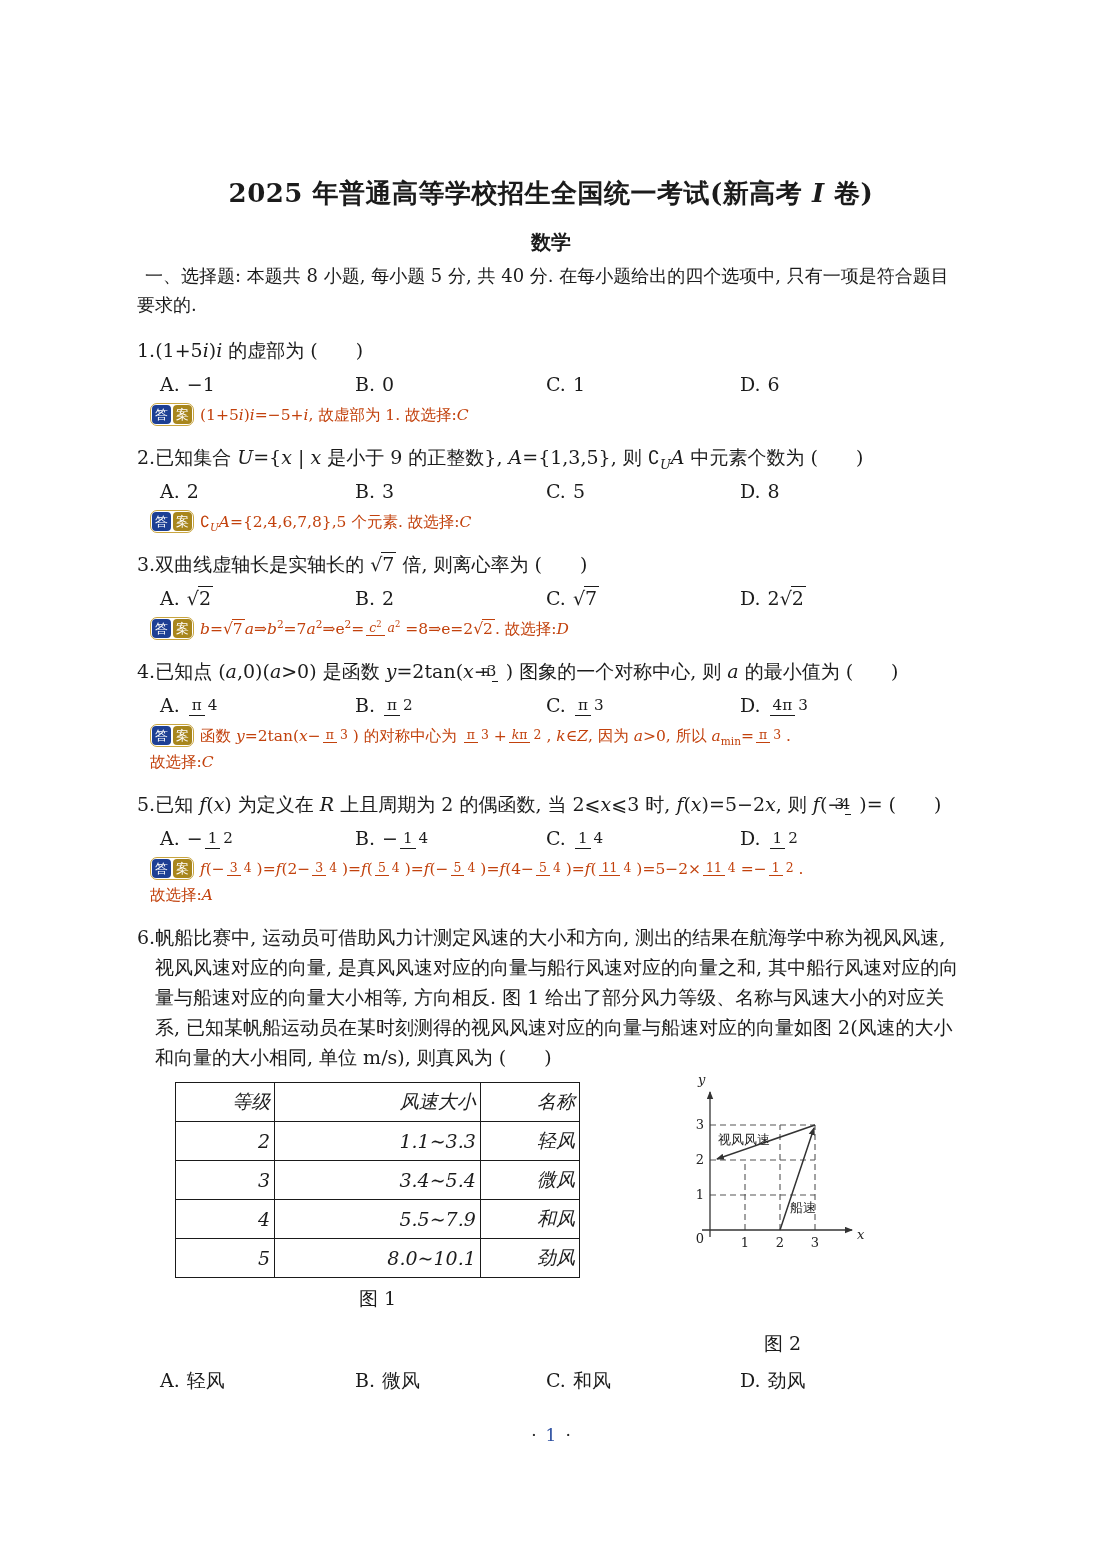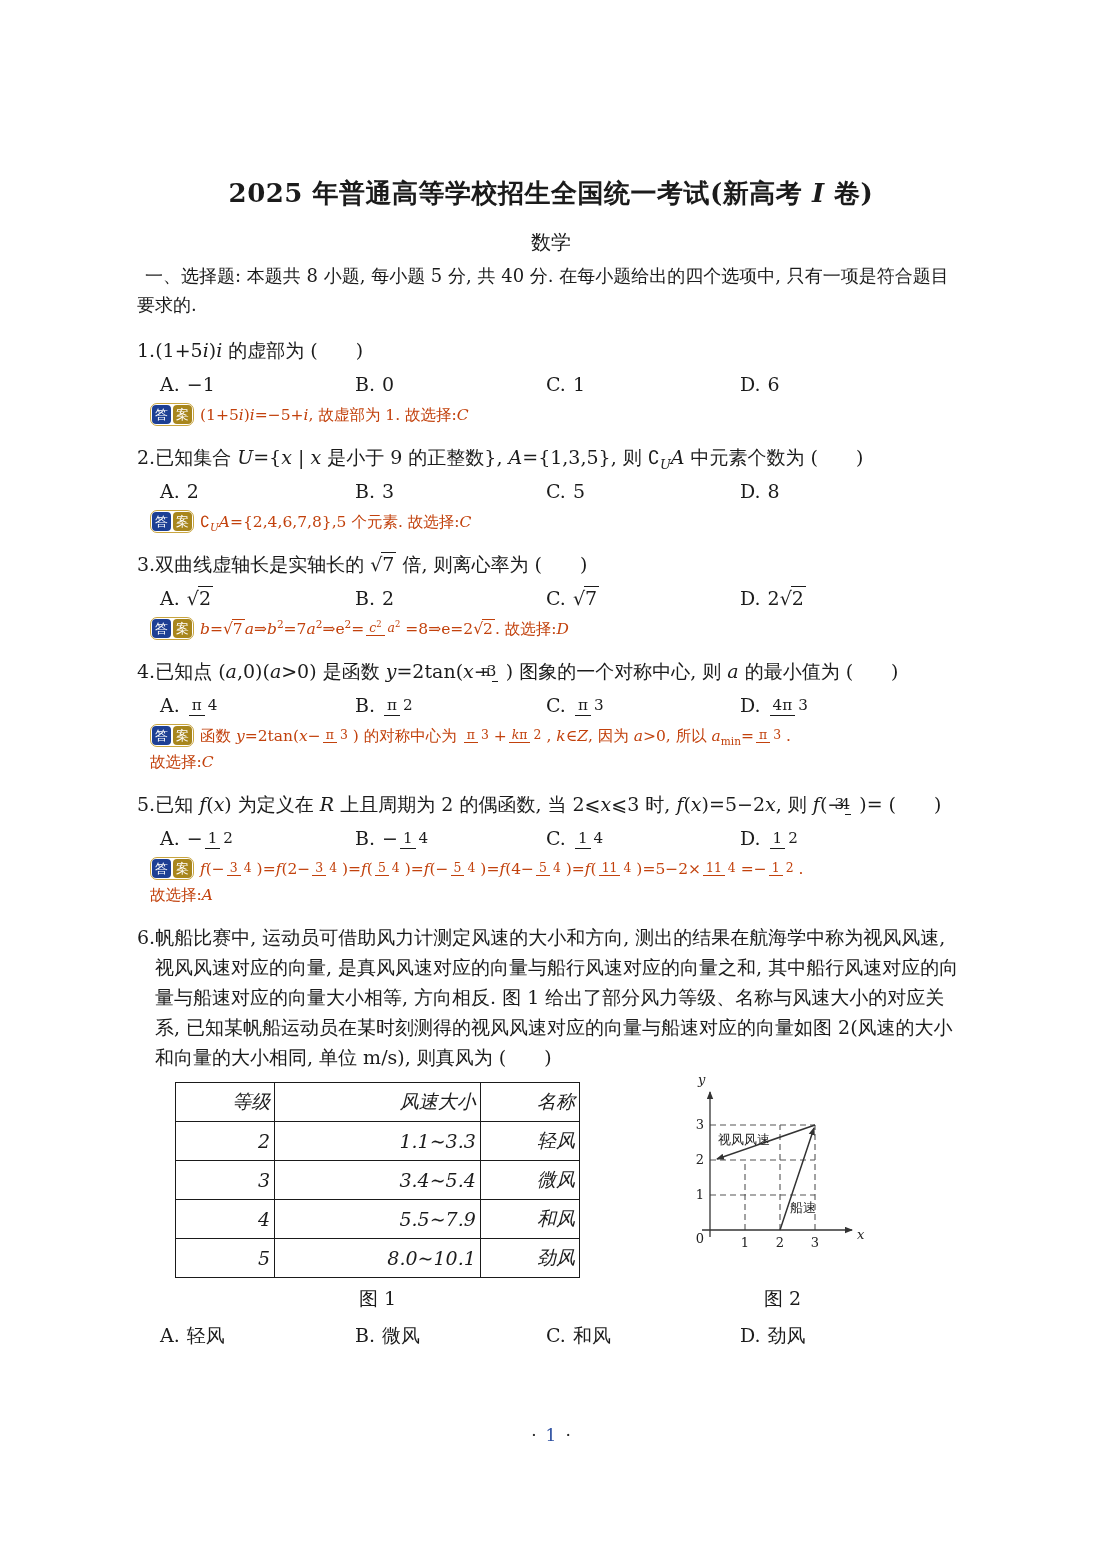--- a/index.html
+++ b/index.html
@@ -4,21 +4,21 @@
 <style>
   * { box-sizing: border-box; }
   html, body { margin: 0; padding: 0; }
   body {
     width: 1102px; height: 1559px; background: #ffffff;
     font-family: "DejaVu Serif", "Liberation Serif", serif;
     color: #1b1b1b;
   }
   .page { width: 1102px; height: 1559px; padding: 168px 137px 0 137px; position: relative; overflow: hidden; }
   .title { margin: 8px; text-align: center; font-size: 26px; font-weight: 700; letter-spacing: .5px; }
-  .subject { margin: 18px 0 0; text-align: center; font-size: 20px; font-weight: 400; }
+  .subject { margin: 18px 0 0; text-align: center; font-size: 20px; font-weight: 700; }
   .intro { margin: 5px 0 0; font-size: 18px; line-height: 29px; text-indent: 8px; }
   .question { margin-top: 16px; }
   .stem { margin: 0; font-size: 19px; line-height: 30px; padding-left: 18px; text-indent: -18px; }
   .options { display: grid; grid-template-columns: 195px 191px 194px 1fr; margin-top: 6px; align-items: center; }
   .opt { padding-left: 23px; font-size: 19px; line-height: 27px; white-space: nowrap; }
   .opt-label { margin-right: 7px; }
   .answer { margin: 5px 0 0 13px; display: flex; align-items: center; }
   .ans-text { color: #c2410c; font-size: 15.5px; line-height: 22px; }
   .answer .ans-text { margin-left: 6px; }
   .ans-line2 { margin: 4px 0 0 13px; }
@@ -35,21 +35,21 @@
   .frac { display: inline-flex; flex-direction: row; vertical-align: middle; text-align: center; font-size: .8em; line-height: 1.2; margin: 0 2px; position: relative; top: -1px; }
   .frac .num { border-bottom: 1.2px solid currentColor; padding: 0 3px; }
   .frac .den { padding: 0 3px; }
   .fig-row { display: flex; margin-top: 10px; align-items: flex-start; }
   .tbl-col { margin-left: 38px; width: 405px; }
   .fig-col { margin-left: 100px; width: 205px; margin-top: -12px; }
   table { border-collapse: collapse; width: 405px; }
   th, td { border: 1.6px solid #1a1a1a; text-align: right; font-weight: 400; font-size: 19px; padding: 6px 4px; height: 39px; font-style: italic; }
   .cap-row { display: flex; margin-top: 8px; font-size: 19px; }
   .cap1 { margin-left: 38px; width: 405px; text-align: center; }
-  .cap2 { margin-left: 100px; width: 205px; text-align: center; }
+  .cap2 { margin-left: 100px; width: 205px; text-align: center; margin-top: 45px; }
   .q6-options { margin-top: 10px; }
   .footer { position: absolute; bottom: 114px; left: 0; width: 100%; text-align: center; font-size: 17px; }
   .footer .pgnum { color: #2b4ea0; margin: 0 9px; }
   svg text { font-family: "DejaVu Serif", "Liberation Serif", serif; }
 </style>
 </head>
 <body>
 
 <div class="page">
 

